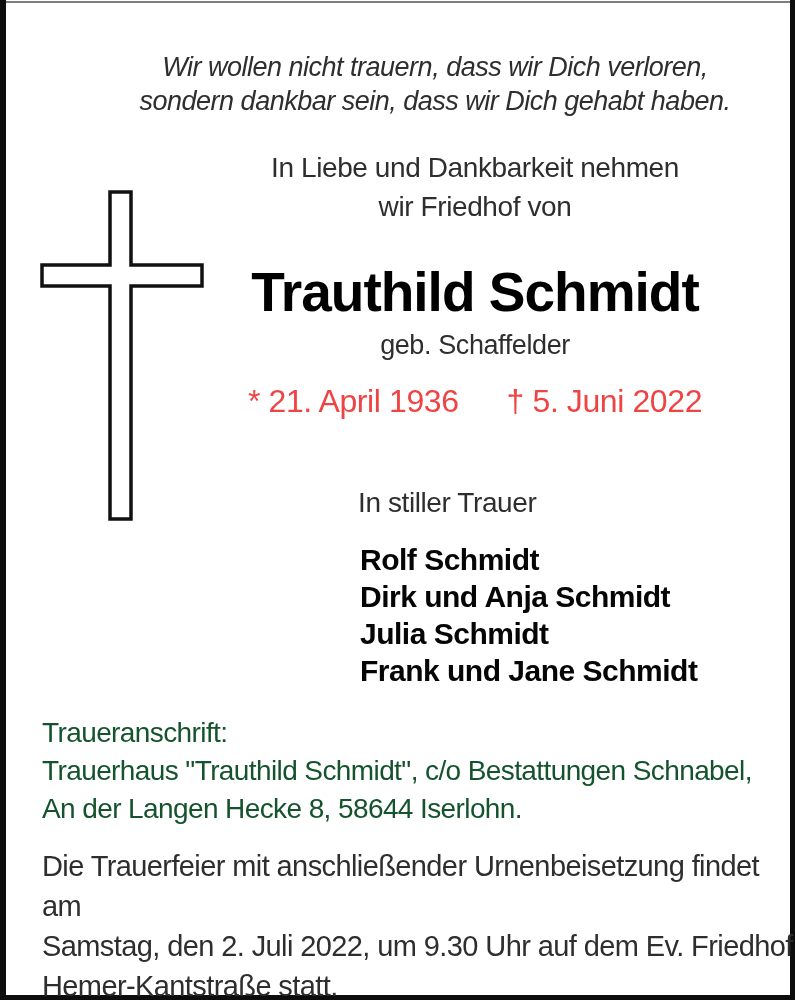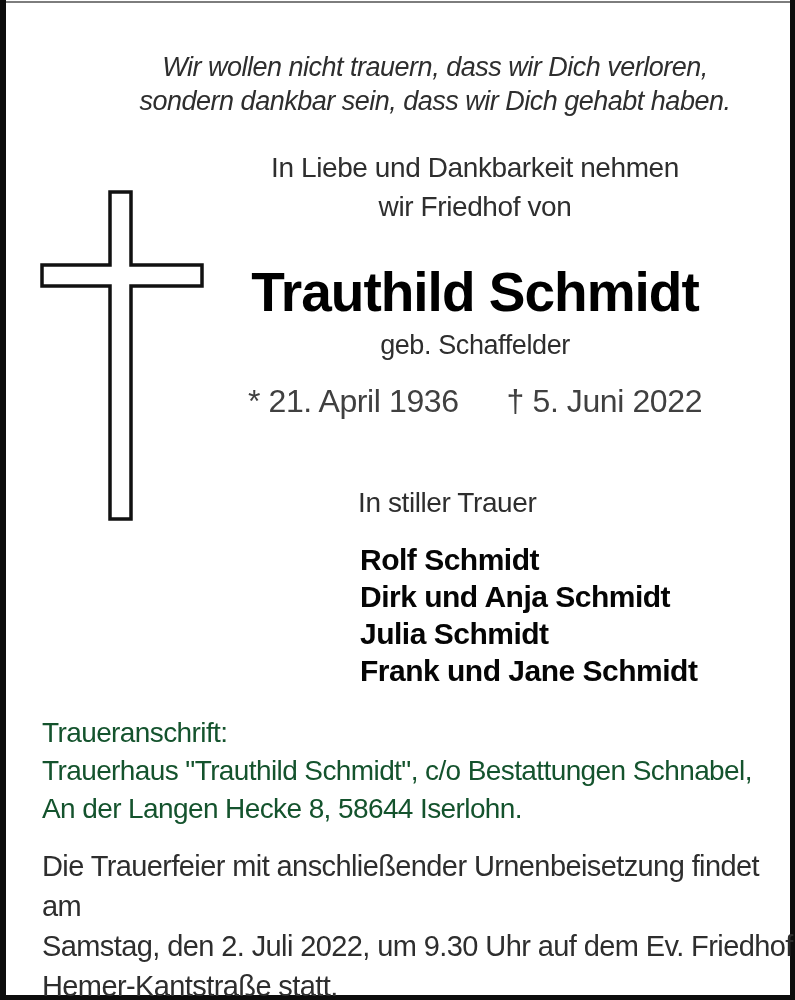--- a/index.html
+++ b/index.html
@@ -46,21 +46,21 @@
   .maiden-name {
     position: absolute; top: 330px; left: 155px; width: 640px;
     text-align: center;
     font-size: 27px; letter-spacing: -0.4px;
     color: #2e2e2e;
   }
   .dates {
     position: absolute; top: 383px; left: 155px; width: 640px;
     display: flex; justify-content: center; gap: 48px;
     font-size: 32px; letter-spacing: -0.4px;
-    color: #404040;
+    color: #ef4444;
   }
   .mourning-heading {
     position: absolute; top: 487px; left: 358px;
     font-size: 28px; letter-spacing: -0.4px;
     color: #2e2e2e;
   }
   .mourners {
     position: absolute; top: 541px; left: 360px;
     font-size: 30px; font-weight: 700; line-height: 37px; letter-spacing: -0.5px;
     color: #050505;

